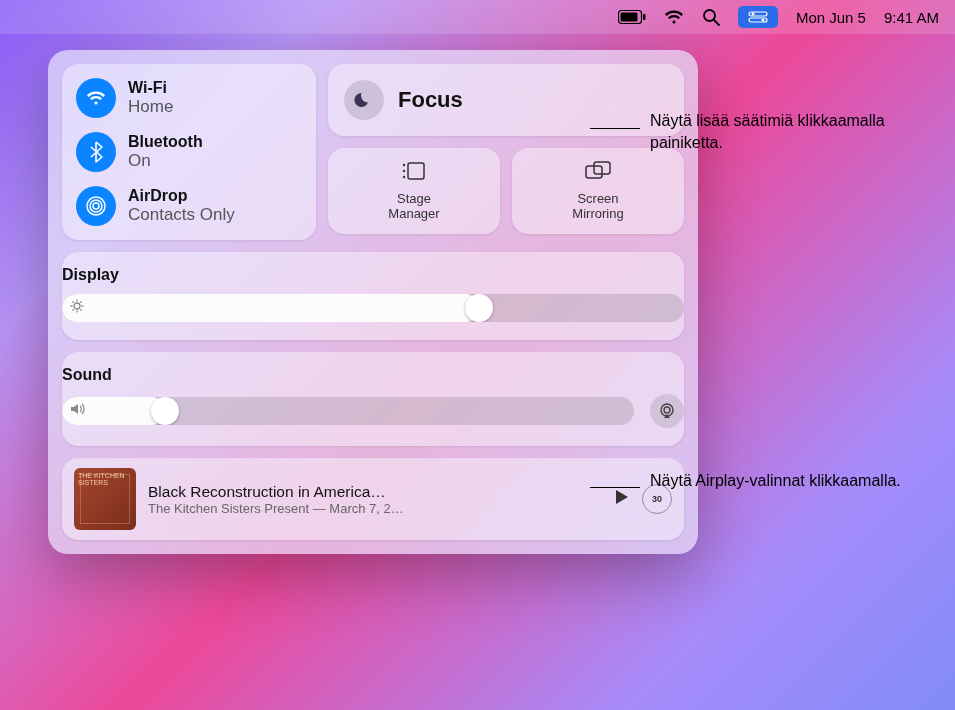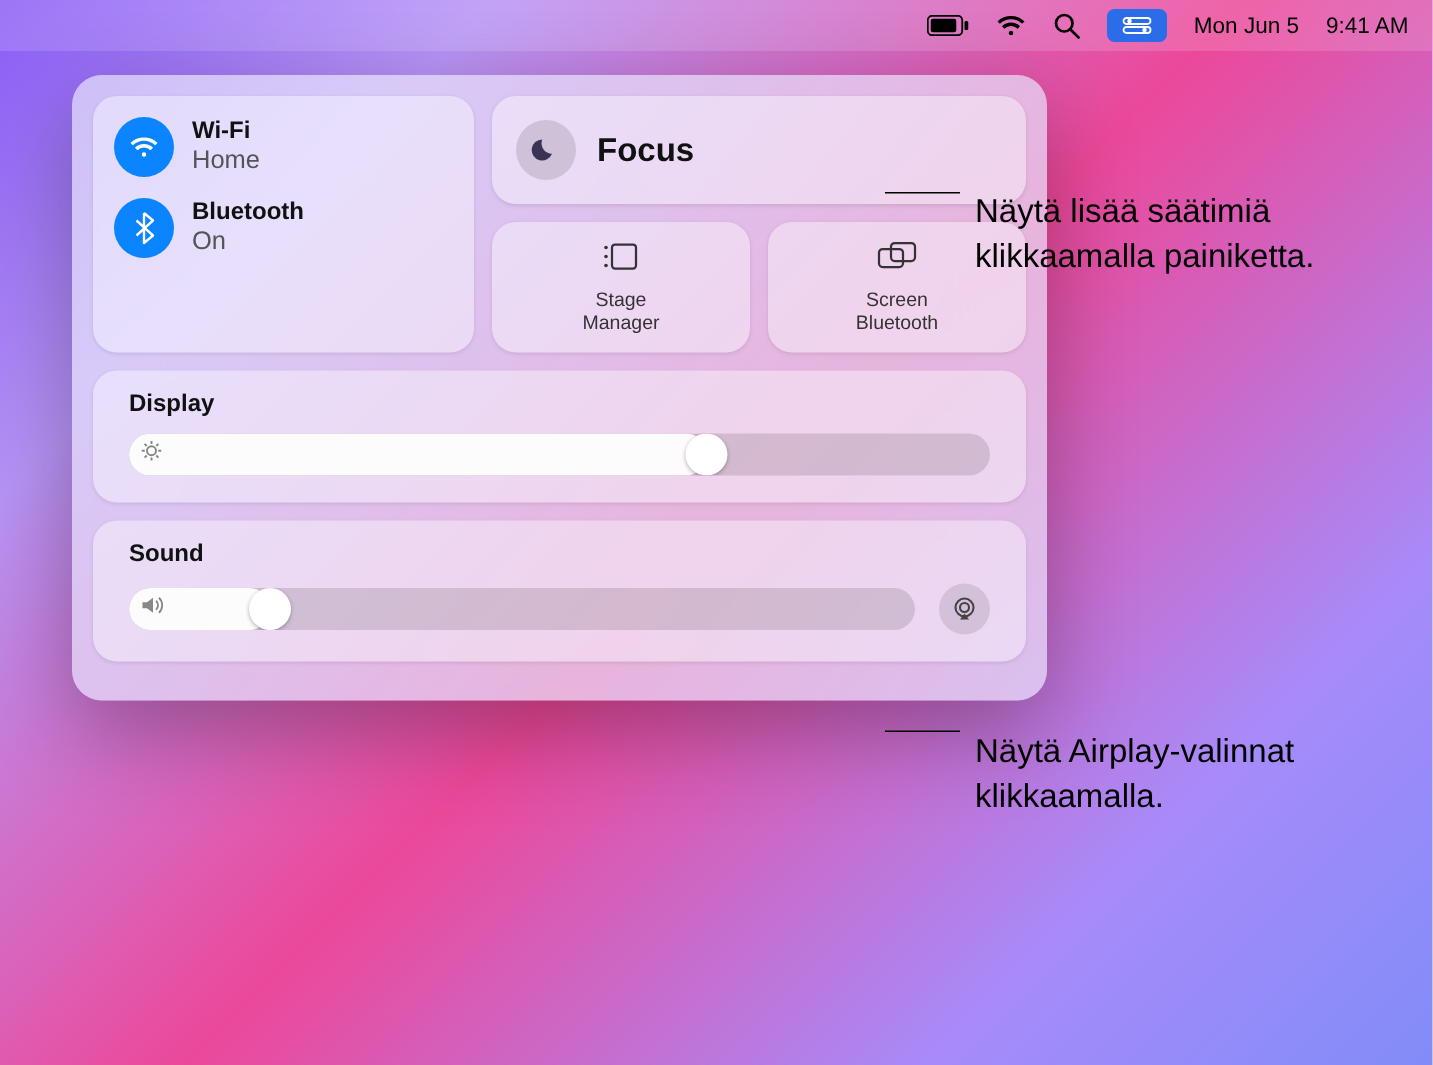--- a/index.html
+++ b/index.html
@@ -68,21 +68,21 @@
   display:flex; align-items:center; justify-content:center;
 }
 .focus-label { font-weight:600; font-size:22px; color:#111; }
 .mini-row { display:flex; gap:12px; }
 .mini-card {
   flex:1;
   display:flex; flex-direction:column; align-items:center; justify-content:flex-start;
   gap:6px; padding:12px 20px;
 }
 .mini-card .mini-label { font-size:13px; color:#333; text-align:center; line-height:1.15; }
-.slider-card { width:100%; padding:14px 24px 18px; }
+.slider-card { width:100%; padding:14px 0 18px; }
 .slider-title { font-weight:600; font-size:16px; color:#111; margin-bottom:10px; }
 .slider-wrap { display:flex; align-items:center; gap:10px; }
 .slider-track {
   flex:1;
   height:28px;
   border-radius:14px;
   background: rgba(0,0,0,0.12);
   position:relative;
   overflow:hidden;
 }
@@ -125,25 +125,24 @@
 .media-sub { font-size:13px; color:#666; white-space:nowrap; overflow:hidden; text-overflow:ellipsis; }
 .media-ctrls { display:flex; align-items:center; gap:12px; }
 .round-btn {
   width:30px; height:30px; border-radius:50%;
   border:1.5px solid rgba(0,0,0,0.35);
   display:flex; align-items:center; justify-content:center;
   font-size:10px; color:#333;
 }
 .callout {
   position:absolute;
-  font-size:22px;
+  font-size:16px;
   color:#000;
   line-height:1.35;
   max-width:300px;
-  margin-top:16px;
 }
 .callout-line {
   position:absolute;
   height:1px;
   background:#000;
 }
 .cover-text { position:absolute; top:4px; left:4px; right:4px; font-size:7px; color:#f0d0a0; line-height:1; }
 </style>
 </head>
 <body>
@@ -199,20 +198,33 @@
         <div class="conn-icon blue">
           <svg width="14" height="22" viewBox="0 0 14 22">
               <path d="M7 1v20l6-5-11-10M7 1l6 5-11 10" fill="none" stroke="#fff" stroke-width="1.6" stroke-linejoin="round"></path>
             </svg>
         </div>
         <div class="conn-labels">
           <div class="title">Bluetooth</div>
           <div class="sub">On</div>
         </div>
       </div>
+      <div class="conn-item">
+        <div class="conn-icon blue">
+          <svg width="22" height="22" viewBox="0 0 22 22">
+              <circle cx="11" cy="11" r="3" fill="none" stroke="#fff" stroke-width="1.5"></circle>
+              <circle cx="11" cy="11" r="6" fill="none" stroke="#fff" stroke-width="1.5"></circle>
+              <circle cx="11" cy="11" r="9" fill="none" stroke="#fff" stroke-width="1.5"></circle>
+            </svg>
+        </div>
+        <div class="conn-labels">
+          <div class="title">AirDrop</div>
+          <div class="sub">Contacts Only</div>
+        </div>
+      </div>
     </div>
 
     <div class="right-col">
       <div class="card focus-card">
         <div class="focus-icon">
           <svg width="20" height="20" viewBox="0 0 20 20">
               <path d="M14 12.5A7 7 0 017.5 3 7 7 0 1014 12.5z" fill="#3b3355"></path>
             </svg>
         </div>
         <div class="focus-label">Focus</div>
@@ -231,21 +243,21 @@
 Manager</div>
         </div>
         <div class="card mini-card">
           <span>
             <svg width="28" height="22" viewBox="0 0 28 22">
                 <rect x="2" y="6" width="16" height="12" rx="2.5" fill="none" stroke="#333" stroke-width="1.5"></rect>
                 <rect x="10" y="2" width="16" height="12" rx="2.5" fill="none" stroke="#333" stroke-width="1.5"></rect>
               </svg>
           </span>
           <div class="mini-label" style="white-space:pre-line;">Screen
-Bluetooth</div>
+Mirroring</div>
         </div>
       </div>
     </div>
   </div>
 
   <div class="card slider-card">
     <div class="slider-title">Display</div>
     <div class="slider-track">
       <div class="slider-fill" id="display-fill" style="width: 67%;"></div>
       <div class="slider-knob" id="display-knob" style="left: calc(67% - 14px);"></div>
@@ -287,19 +299,38 @@
             <circle cx="9" cy="8" r="6" fill="none" stroke="#444" stroke-width="1.4"></circle>
             <circle cx="9" cy="8" r="3" fill="none" stroke="#444" stroke-width="1.4"></circle>
             <path d="M6 16l3-4 3 4z" fill="#444"></path>
           </svg>
       </div>
     </div>
   </div>
 
   <div style="height:12px;"></div>
 
+  <div class="card media-card">
+    <div class="cover">
+      <div class="cover-text">THE KITCHEN SISTERS</div>
+    </div>
+    <div class="media-text">
+      <div class="media-title">Black Reconstruction in America…</div>
+      <div class="media-sub">The Kitchen Sisters Present — March 7, 2…</div>
+    </div>
+    <div class="media-ctrls">
+      <span>
+        <svg width="18" height="18" viewBox="0 0 18 18">
+            <path d="M4 2l12 7-12 7z" fill="#333"></path>
+          </svg>
+      </span>
+      <div class="round-btn">
+        <span style="font-size:9px;font-weight:600;">30</span>
+      </div>
+    </div>
+  </div>
 </div>
 
 <div class="callout-line" style="top:128px; left:590px; width:50px;"></div>
 <div class="callout" style="top:110px; left:650px;">Näytä lisää säätimiä klikkaamalla painiketta.</div>
 
 <div class="callout-line" style="top:487px; left:590px; width:50px;"></div>
 <div class="callout" style="top:470px; left:650px;">Näytä Airplay-valinnat klikkaamalla.</div>
 
 </body></html>

